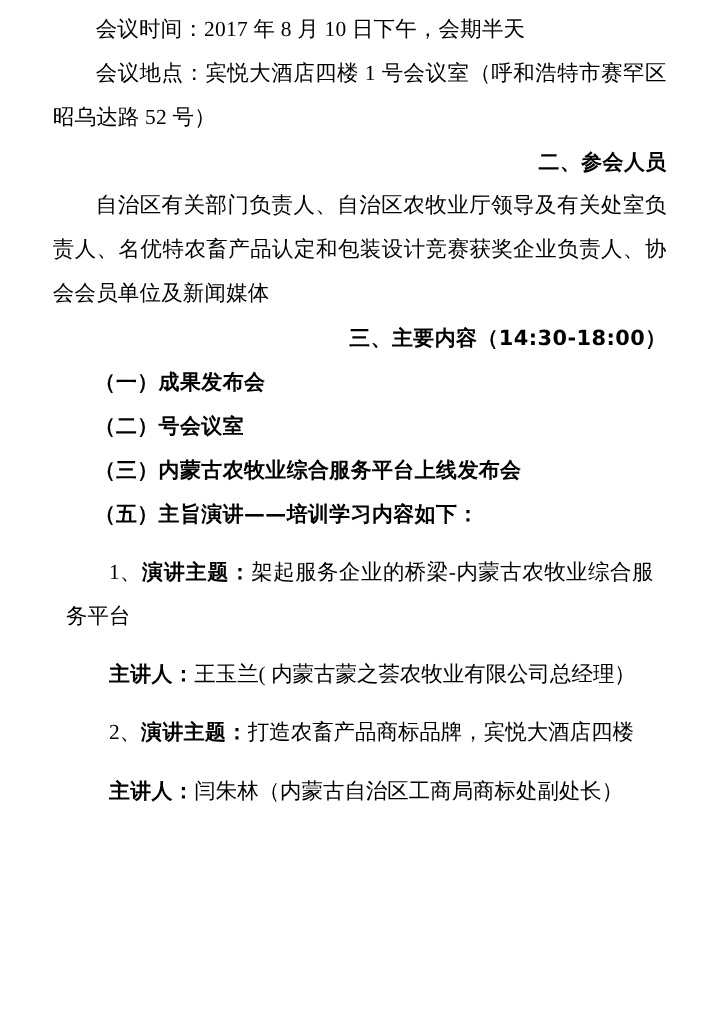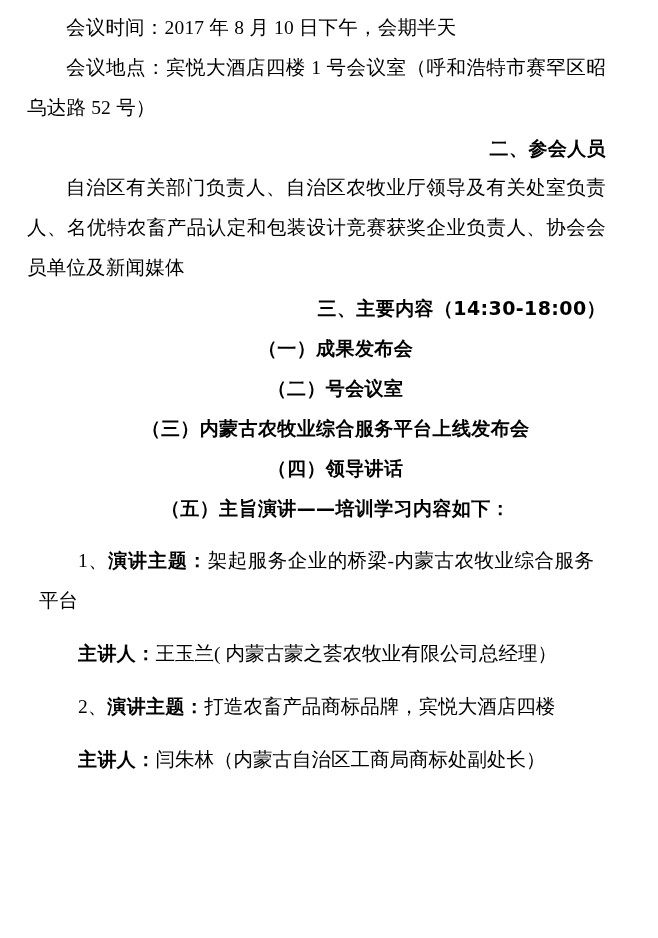--- a/index.html
+++ b/index.html
@@ -11,21 +11,21 @@
     width: 658px;
     height: 938px;
     font-family: "Liberation Serif", "DejaVu Serif", serif;
     color: #000000;
     overflow: hidden;
   }
   .page {
     width: 658px;
     height: 938px;
     box-sizing: border-box;
-    padding: 8px 52px 0 27px;
+    padding: 8px 52px 0 48px;
     position: relative;
   }
   .para {
     font-size: 19.5px;
     line-height: 40px;
     text-align: justify;
     text-justify: inter-ideograph;
     margin: 0;
     letter-spacing: 0.2px;
   }
@@ -43,21 +43,20 @@
     text-align: right;
   }
   .sub-heading {
     font-weight: bold;
     font-family: "DejaVu Sans", "Liberation Sans", sans-serif;
     font-size: 19px;
     text-indent: 2em;
     line-height: 40px;
     margin: 0;
     letter-spacing: 0.4px;
-    text-align: center;
   }
   .mixed {
     font-size: 19.5px;
     line-height: 40px;
     text-indent: 2em;
     margin: 12px;
     text-align: justify;
     text-justify: inter-ideograph;
   }
   .label-b {
@@ -82,21 +81,20 @@
 
   <p class="heading">三、主要内容（14:30-18:00）</p>
 
   <p class="sub-heading">（一）成果发布会</p>
 
 
   <p class="sub-heading">（二）号会议室</p>
 
   <p class="sub-heading">（三）内蒙古农牧业综合服务平台上线发布会</p>
 
-  <p class="sub-heading">（四）领导讲话</p>
 
   <p class="sub-heading">（五）主旨演讲——培训学习内容如下：</p>
 
   <p class="mixed"><span>1、</span><span class="label-b">演讲主题：</span><span>架起服务企业的桥梁-内蒙古农牧业综合服务平台</span></p>
 
   <p class="mixed"><span class="label-b">主讲人：</span><span>王玉兰( 内蒙古蒙之荟农牧业有限公司总经理）</span></p>
 
   <p class="mixed"><span>2、</span><span class="label-b">演讲主题：</span><span>打造农畜产品商标品牌，宾悦大酒店四楼</span></p>
 
   <p class="mixed"><span class="label-b">主讲人：</span><span>闫朱林（内蒙古自治区工商局商标处副处长）</span></p>

